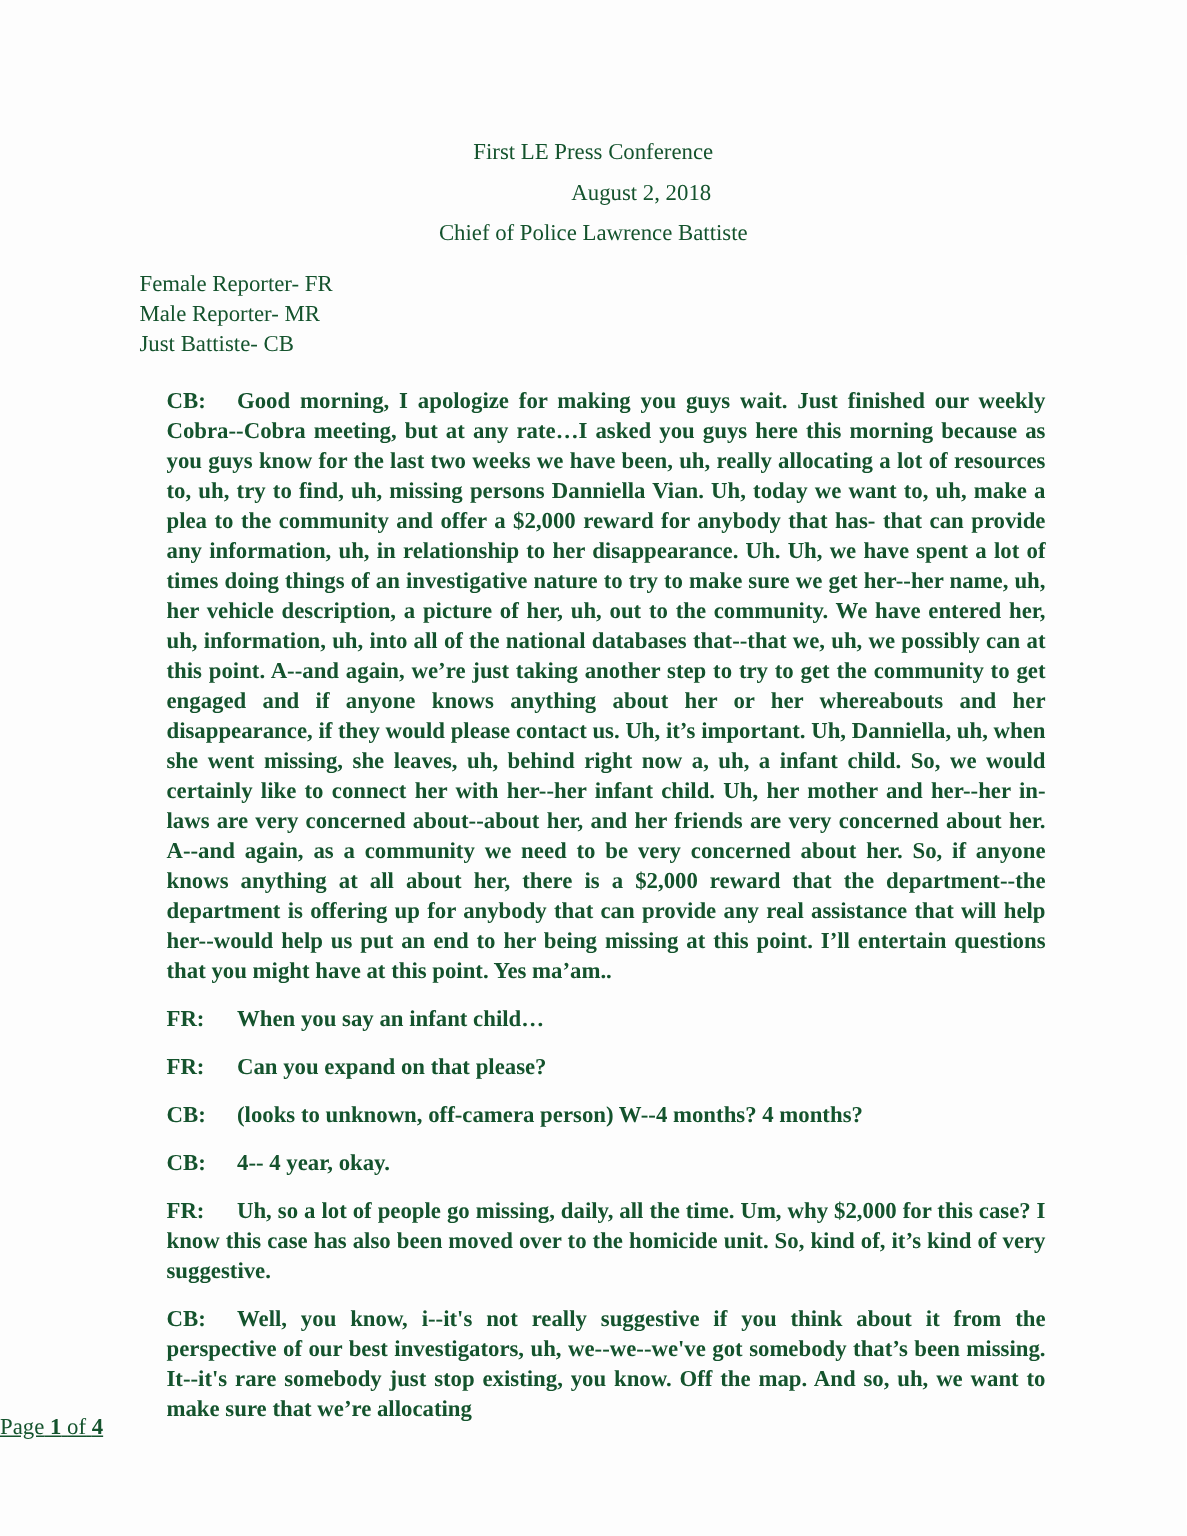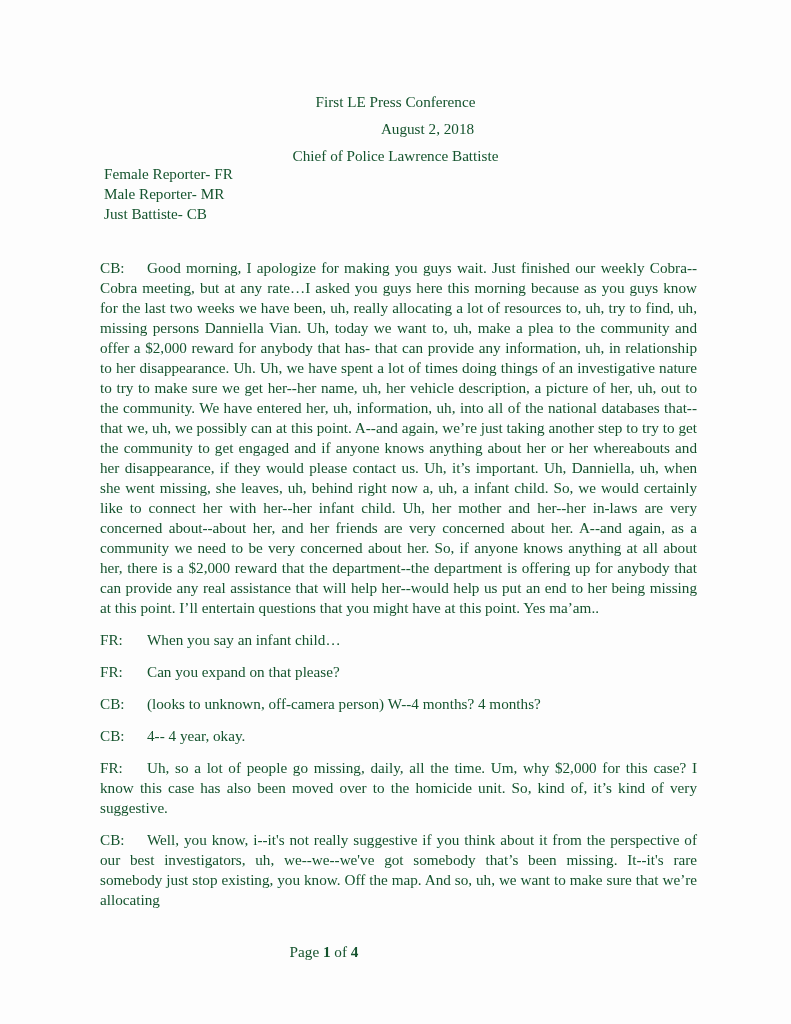--- a/index.html
+++ b/index.html
@@ -18,40 +18,42 @@
   .legend {
     position: absolute; left: 93px; top: 146px; line-height: 20px;
   }
   .legend div { white-space: nowrap; }
   .transcript {
     position: absolute; left: 93px; top: 258px; width: 604px;
   }
   .turn {
     text-align: justify;
     line-height: 20px;
-    margin: 0 0 12px 7px;
+    margin: 0 0 12px 18px;
+    font-weight: bold;
   }
   .turn .speaker { display: inline-block; width: 47px; }
   .turn.long-speaker .speaker { width: 93px; }
   .footer {
-    position: absolute; left: 0; top: 942px; width: 648px; text-align: center;
+    position: absolute; left: 0; top: 942px; width: 648px; 
     line-height: 20px;
+    text-decoration: underline;
   }
   .footer b { font-weight: bold; }
 </style>
 </head>
 <body>
 
 <div class="page">
 
   <div class="header-line" style="top:92px;">First LE Press Conference</div>
   <div class="header-line" style="top:119px;padding-left:32px;">August 2, 2018</div>
   <div class="header-line" style="top:146px;">Chief of Police Lawrence Battiste</div>
 
-  <div class="legend" style="top:164px;margin-left:11px;">
+  <div class="legend" style="top:180px;">
     <div>Female Reporter- FR</div>
     <div>Male Reporter- MR</div>
     <div>Just Battiste- CB</div>
   </div>
 
   <div class="transcript">
     <p class="turn">
       <span class="speaker">CB:</span><span>Good morning, I apologize for making you guys wait.  Just finished our weekly Cobra--Cobra meeting, but at any rate…I asked you guys here this morning because as you guys know for the last two weeks we have been, uh, really allocating a lot of resources to, uh, try to find, uh, missing persons Danniella Vian.  Uh, today we want to, uh, make a plea to the community and offer a $2,000 reward for anybody that has- that can provide any information, uh, in relationship to her disappearance.  Uh.  Uh, we have spent a lot of times doing things of an investigative nature to try to make sure we get her--her name, uh, her vehicle description, a picture of her, uh, out to the community.  We have entered her, uh, information, uh, into all of the national databases that--that we, uh, we possibly can at this point.  A--and again, we’re just taking another step to try to get the community to get engaged and if anyone knows anything about her or her whereabouts and her disappearance, if they would please contact us.  Uh, it’s important.  Uh, Danniella, uh, when she went missing, she leaves, uh, behind right now a, uh, a infant child.  So, we would certainly like to connect her with her--her infant child.  Uh, her mother and her--her in-laws are very concerned about--about her, and her friends are very concerned about her.  A--and again, as a community we need to be very concerned about her.  So, if anyone knows anything at all about her, there is a $2,000 reward that the department--the department is offering up for anybody that can provide any real assistance that will help her--would help us put an end to her being missing at this point.  I’ll entertain questions that you might have at this point.  Yes ma’am..</span>
     </p>
     <p class="turn">

